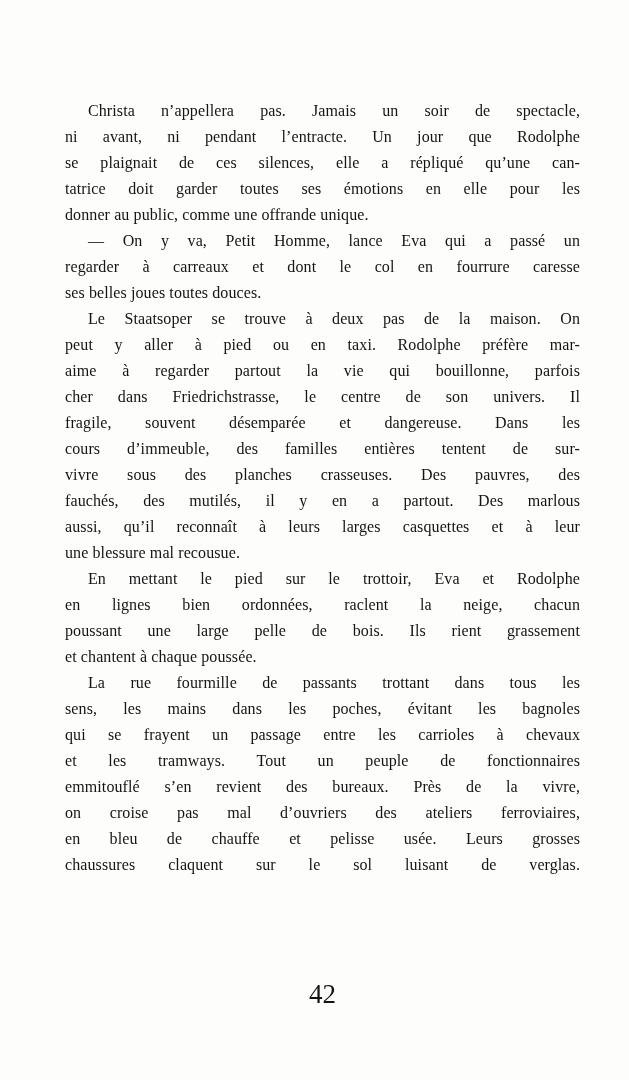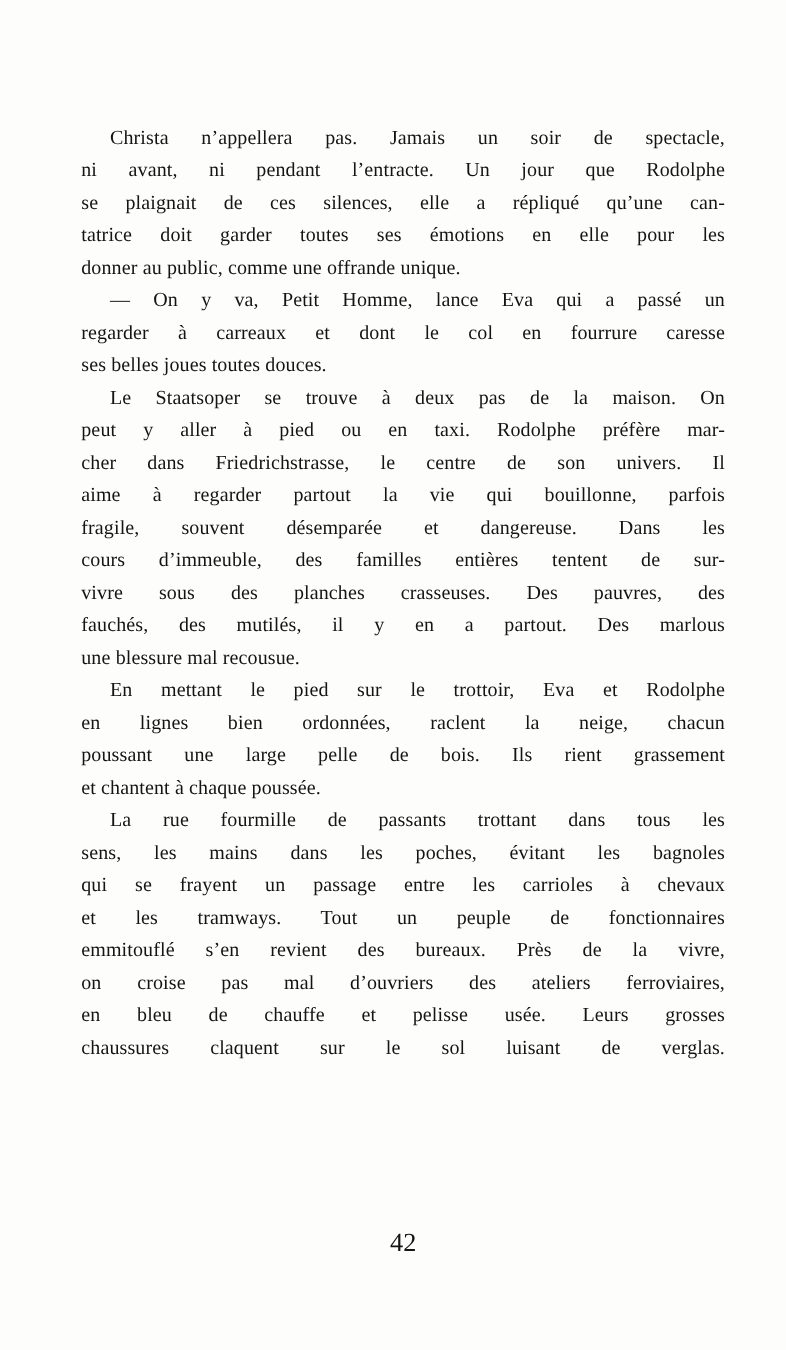--- a/index.html
+++ b/index.html
@@ -39,21 +39,21 @@
     text-align-last: left;
   }
   .line.indent {
     text-indent: 23px;
   }
   .folio {
     position: absolute;
     top: 981px;
     left: 65px;
     width: 515px;
-    font-size: 21px;
+    font-size: 27px;
     line-height: 26px;
     text-align: center;
   }
 </style>
 </head>
 <body>
 
 <div class="page">
   <div class="text-block">
 
@@ -67,26 +67,27 @@
 
     <p class="para">
       <span class="line indent">—  On y va, Petit Homme, lance Eva qui a passé un</span>
       <span class="line">regarder à carreaux et dont le col en fourrure caresse</span>
       <span class="line lastline">ses belles joues toutes douces.</span>
     </p>
 
     <p class="para">
       <span class="line indent">Le Staatsoper se trouve à deux pas de la maison. On</span>
       <span class="line">peut y aller à pied ou en taxi. Rodolphe préfère mar-</span>
+      <span class="line">aime à regarder partout la vie qui bouillonne, parfois</span>
       <span class="line">cher dans Friedrichstrasse, le centre de son univers. Il</span>
-      <span class="line">aime à regarder partout la vie qui bouillonne, parfois</span>
       <span class="line">fragile, souvent désemparée et dangereuse. Dans les</span>
       <span class="line">cours d’immeuble, des familles entières tentent de sur-</span>
       <span class="line">vivre sous des planches crasseuses. Des pauvres, des</span>
       <span class="line">fauchés, des mutilés, il y en a partout. Des marlous</span>
+      <span class="line">aussi, qu’il reconnaît à leurs larges casquettes et à leur</span>
       <span class="line lastline">une blessure mal recousue.</span>
     </p>
 
     <p class="para">
       <span class="line indent">En mettant le pied sur le trottoir, Eva et Rodolphe</span>
       <span class="line">en lignes bien ordonnées, raclent la neige, chacun</span>
       <span class="line">poussant une large pelle de bois. Ils rient grassement</span>
       <span class="line lastline">et chantent à chaque poussée.</span>
     </p>
 

